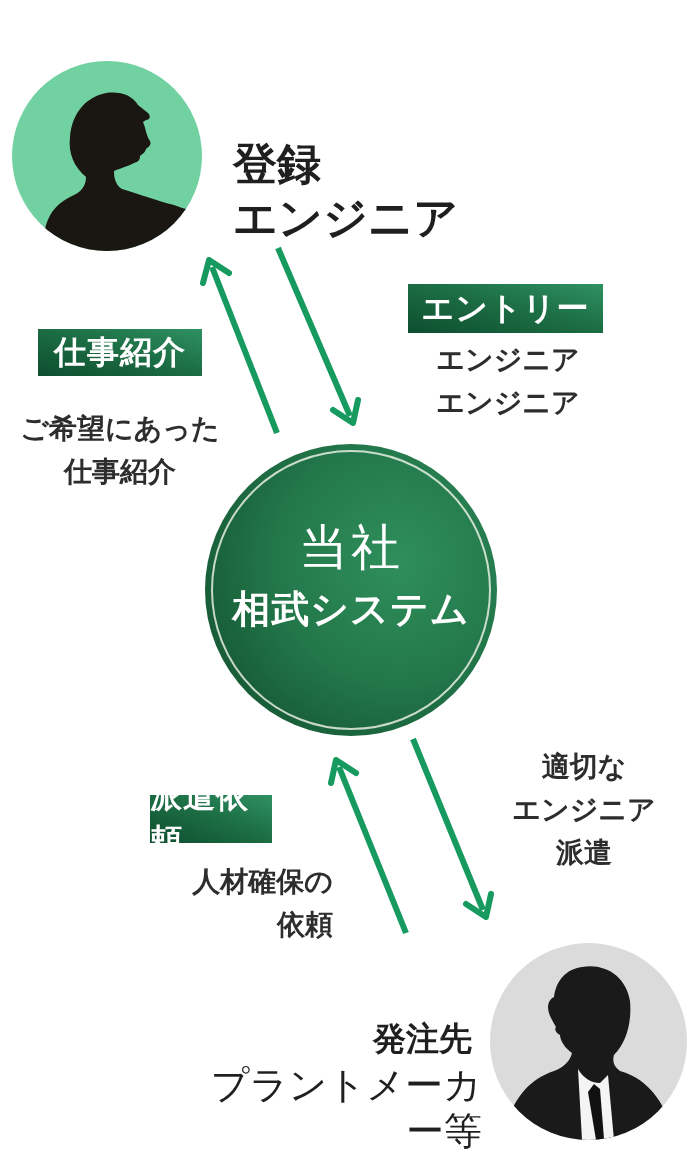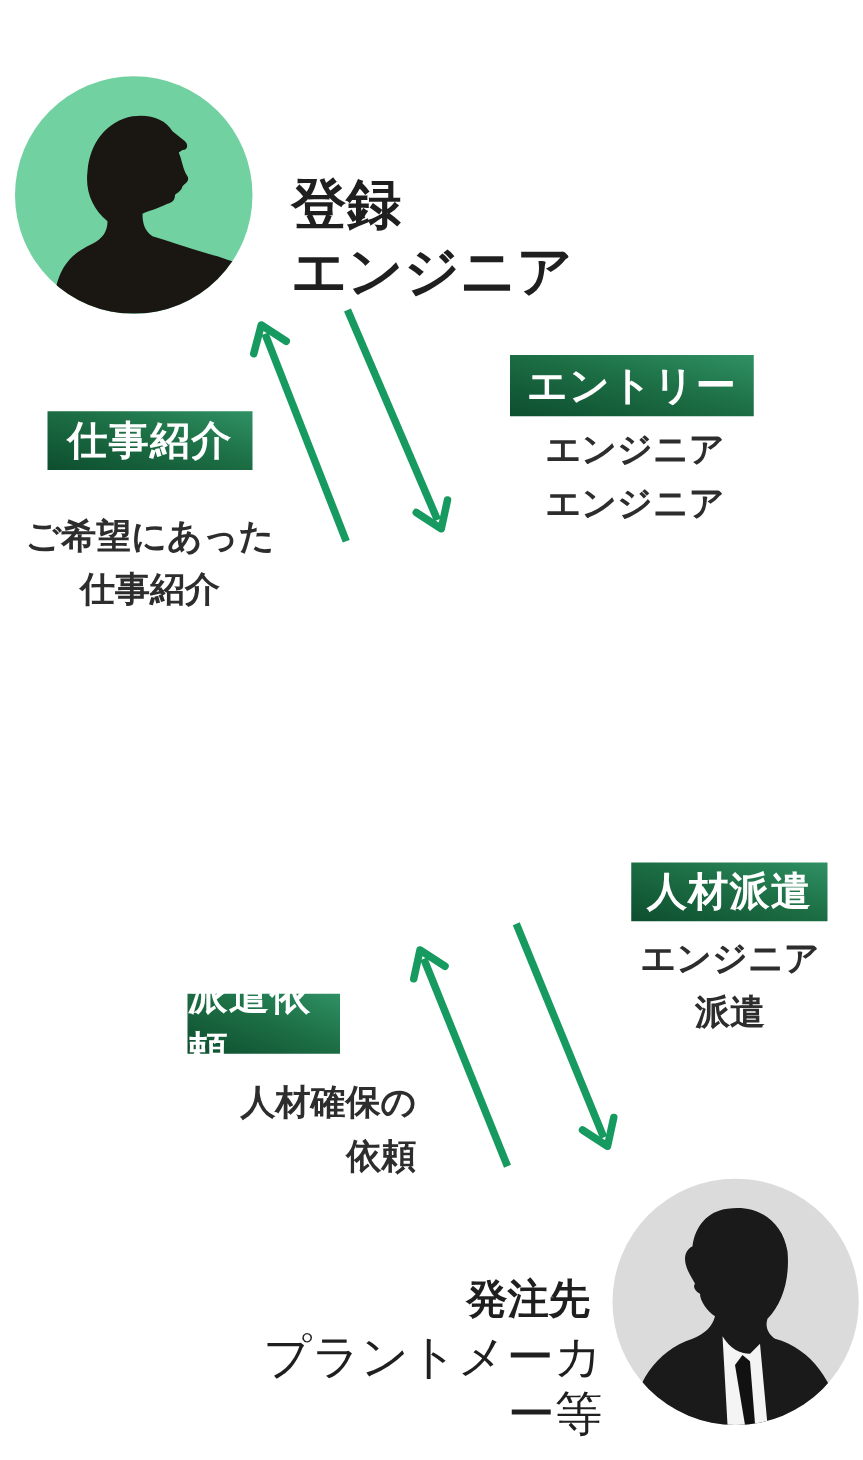--- a/index.html
+++ b/index.html
@@ -118,23 +118,28 @@
     <span>エンジニア</span>
     <span>エンジニア</span>
   </div>
 
   <div class="badge badge-jobintro">仕事紹介</div>
   <div class="desc desc-jobintro">
     <span>ご希望にあった</span>
     <span>仕事紹介</span>
   </div>
 
+  <div class="company-circle">
+    <div class="company-ring"></div>
+    <div class="company-name serif">当社</div>
+    <div class="company-subname">相武システム</div>
+  </div>
 
-  <div class="badge badge-dispatch">人材派遣</div>
   <div class="desc desc-dispatch">
+    <span>適切な</span>
     <span>エンジニア</span>
     <span>派遣</span>
   </div>
 
   <div class="badge badge-request">派遣依頼</div>
   <div class="desc desc-request">
     <span>人材確保の</span>
     <span>依頼</span>
   </div>
 

